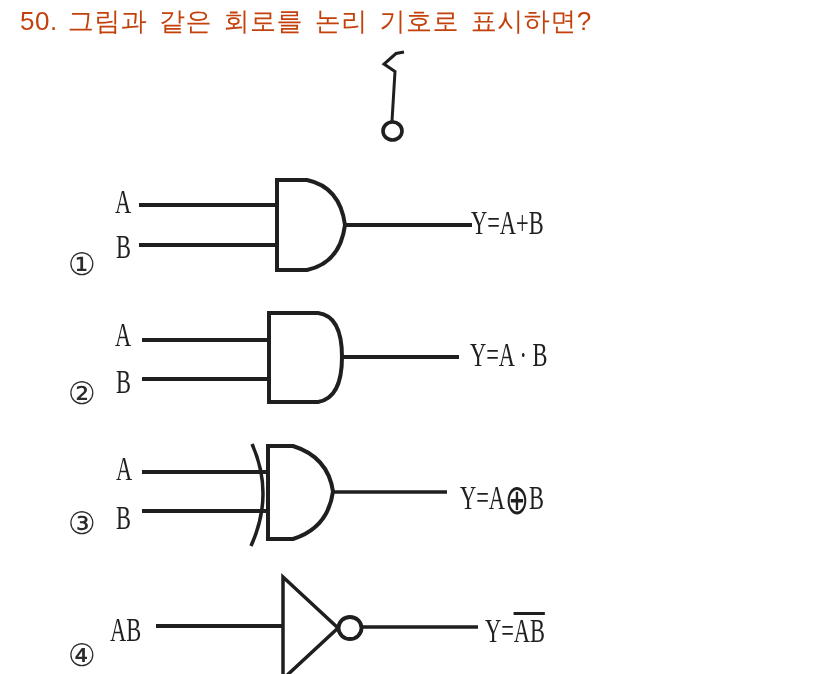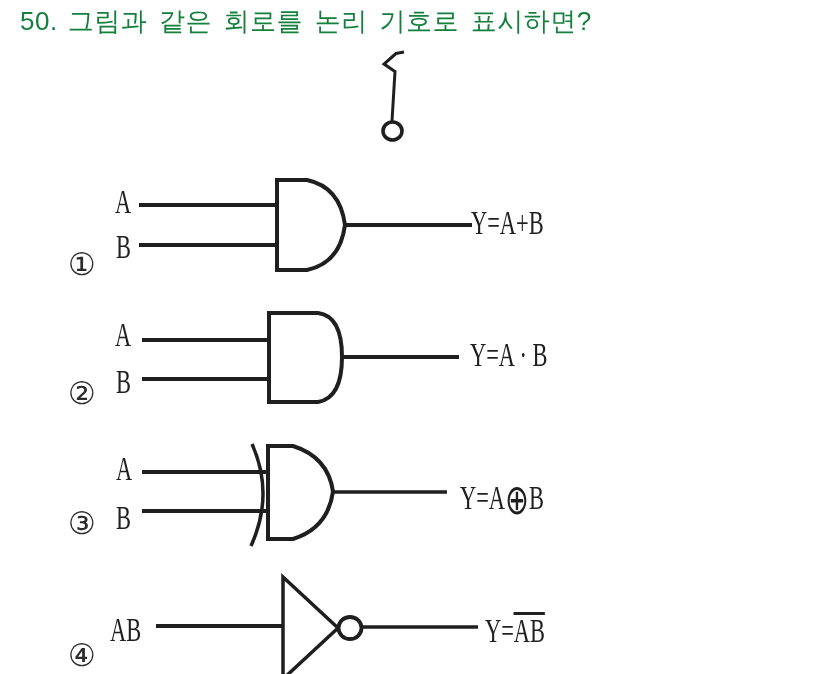--- a/index.html
+++ b/index.html
@@ -7,21 +7,21 @@
     position:relative;
     width:826px;height:674px;
     background:#ffffff;
     overflow:hidden;
     font-family:"Liberation Serif", serif;
     color:#1f1f1f;
   }
   .question{
     position:absolute;left:20px;top:4px;
     font-family:"Liberation Sans", sans-serif;
-    font-size:26px;color:#15803d;
+    font-size:26px;color:#c2410c;
     letter-spacing:0.5px;word-spacing:4px;
     white-space:nowrap;
   }
   .qnum{margin-right:10px;}
   .diagram{position:absolute;left:0;top:0;}
   .lbl{
     position:absolute;
     font-family:"Liberation Serif", serif;
     font-size:33px;line-height:1;
     color:#1f1f1f;

